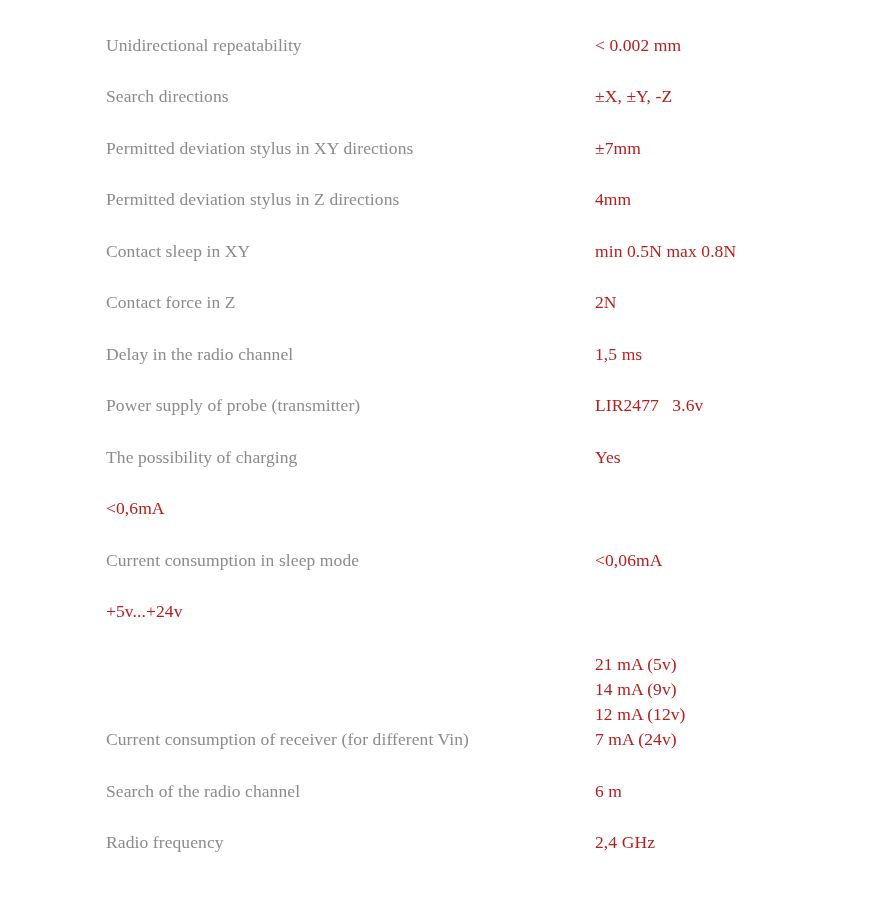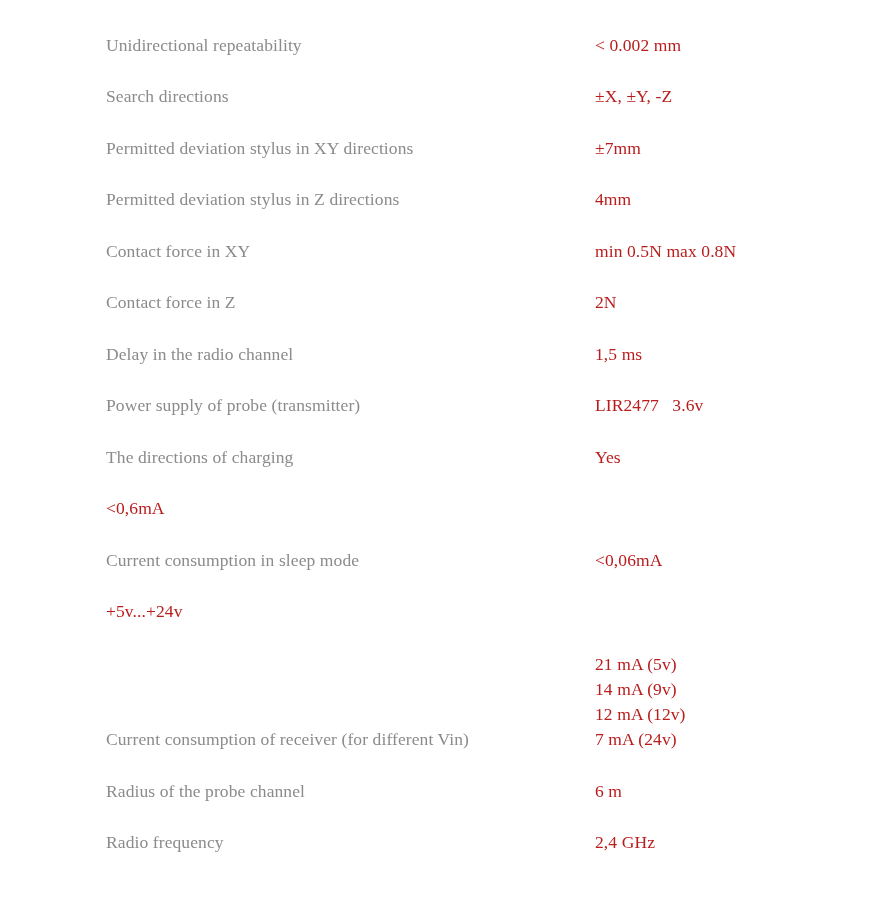--- a/index.html
+++ b/index.html
@@ -68,54 +68,54 @@
     </div>
     <div class="spec-row">
       <div class="spec-label">Permitted deviation stylus in XY directions</div>
       <div class="spec-value">±7mm</div>
     </div>
     <div class="spec-row">
       <div class="spec-label">Permitted deviation stylus in Z directions</div>
       <div class="spec-value">4mm</div>
     </div>
     <div class="spec-row">
-      <div class="spec-label">Contact force in XY</div>
+      <div class="spec-label">Contact sleep in XY</div>
       <div class="spec-value">min 0.5N max 0.8N</div>
     </div>
     <div class="spec-row">
       <div class="spec-label">Contact force in Z</div>
       <div class="spec-value">2N</div>
     </div>
     <div class="spec-row">
       <div class="spec-label">Delay in the radio channel</div>
       <div class="spec-value">1,5 ms</div>
     </div>
     <div class="spec-row">
       <div class="spec-label">Power supply of probe (transmitter)</div>
       <div class="spec-value">LIR2477   3.6v</div>
     </div>
     <div class="spec-row">
-      <div class="spec-label">The directions of charging</div>
+      <div class="spec-label">The possibility of charging</div>
       <div class="spec-value">Yes</div>
     </div>
     <div class="spec-row">
       <div class="spec-value">&lt;0,6mA</div>
     </div>
     <div class="spec-row">
       <div class="spec-label">Current consumption in sleep mode</div>
       <div class="spec-value">&lt;0,06mA</div>
     </div>
     <div class="spec-row">
       <div class="spec-value">+5v...+24v</div>
     </div>
     <div class="spec-row multiline">
       <div class="spec-label">Current consumption of receiver (for different Vin)</div>
       <div class="spec-value"><span class="vline">21 mA (5v)</span><span class="vline">14 mA (9v)</span><span class="vline">12 mA (12v)</span><span class="vline">7 mA (24v)</span></div>
     </div>
     <div class="spec-row">
-      <div class="spec-label">Radius of the probe channel</div>
+      <div class="spec-label">Search of the radio channel</div>
       <div class="spec-value">6 m</div>
     </div>
     <div class="spec-row">
       <div class="spec-label">Radio frequency</div>
       <div class="spec-value">2,4 GHz</div>
     </div>
   </div>
 
 </body></html>

